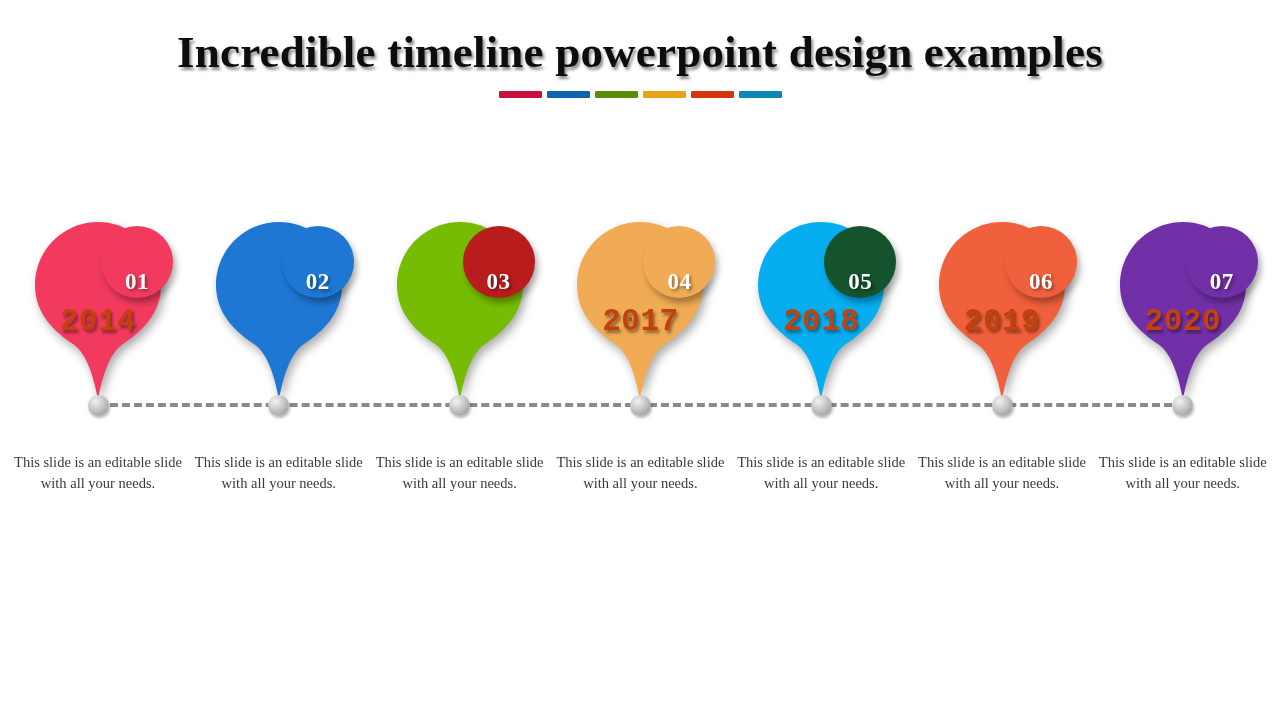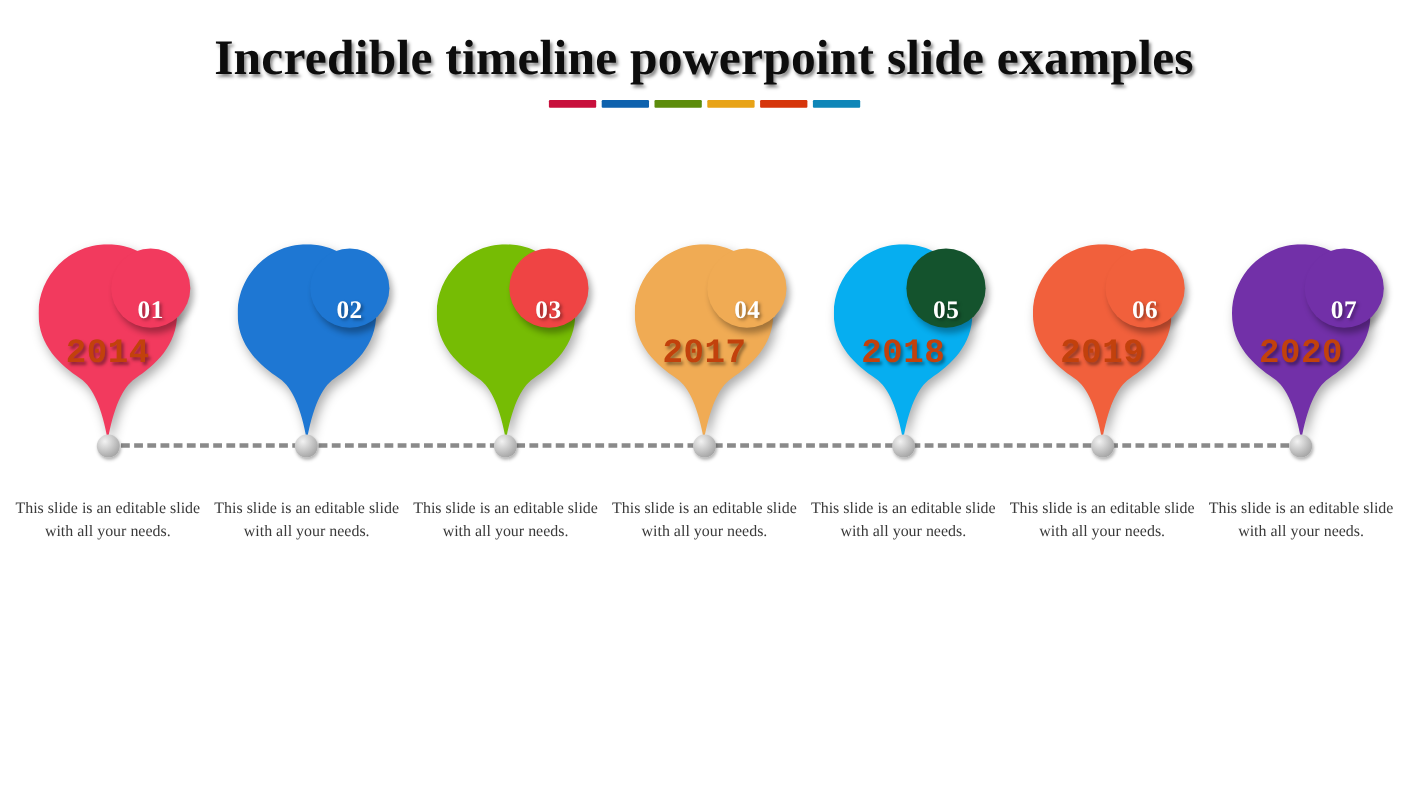--- a/index.html
+++ b/index.html
@@ -153,21 +153,21 @@
     text-align: center;
     font-family: "Liberation Serif", "DejaVu Serif", serif;
     font-size: 14.5px;
     line-height: 20.5px;
     color: #3a3a3a;
   }
 </style>
 </head>
 <body>
 
-<div id="slide-title">Incredible timeline powerpoint slide examples</div>
+<div id="slide-title">Incredible timeline powerpoint design examples</div>
 
 <div id="accent-bars">
     <div class="accent-bar" style="background: rgb(200, 16, 60);"></div>
     <div class="accent-bar" style="background: rgb(14, 98, 174);"></div>
     <div class="accent-bar" style="background: rgb(93, 140, 12);"></div>
     <div class="accent-bar" style="background: rgb(232, 163, 23);"></div>
     <div class="accent-bar" style="background: rgb(214, 53, 11);"></div>
     <div class="accent-bar" style="background: rgb(14, 134, 184);"></div>
   </div>
 
@@ -203,21 +203,21 @@
       <div class="axis-node"></div>
       <div class="item-desc">This slide is an editable slide with all your needs.</div>
     </div>
     <div class="timeline-item" style="left: 369.1px;">
       <div class="pin-wrap">
         <div class="pin-shape">
           <svg width="126" height="178" viewBox="0 0 126 178" xmlns="http://www.w3.org/2000/svg">
             <path fill="#76BC04" d="M63,0 C97.79,0 126,28.21 126,63 C126,92.5 106,110 88,122 C76,130 68,150 63,178 C58,150 50,130 38,122 C20,110 0,92.5 0,63 C0,28.21 28.21,0 63,0 Z"></path>
           </svg>
         </div>
-        <div class="pin-badge" style="background: #ef4444;">
+        <div class="pin-badge" style="background: #b91c1c;">
           <span class="pin-badge-label">03</span>
         </div>
       </div>
       <div class="axis-node"></div>
       <div class="item-desc">This slide is an editable slide with all your needs.</div>
     </div>
     <div class="timeline-item" style="left: 549.9px;">
       <div class="pin-wrap">
         <div class="pin-shape">
           <svg width="126" height="178" viewBox="0 0 126 178" xmlns="http://www.w3.org/2000/svg">

